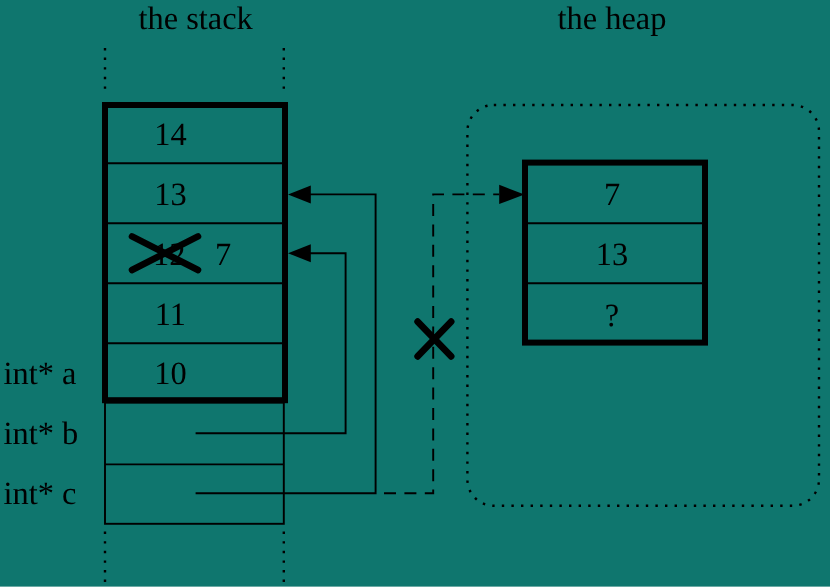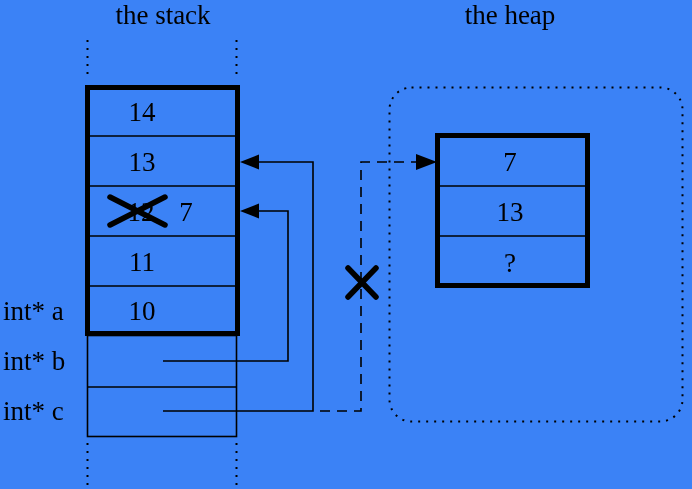--- a/index.html
+++ b/index.html
@@ -4,21 +4,21 @@
 <style>
   html, body {
     margin: 0;
     padding: 0;
     background: #ffffff;
   }
   .canvas {
     position: relative;
     width: 692px;
     height: 489px;
-    background: #3b82f6;
+    background: #0f766e;
     overflow: hidden;
   }
   svg {
     display: block;
   }
   text {
     font-family: "Liberation Serif", serif;
     fill: #000000;
   }
   .title-text { font-size: 27px; }

